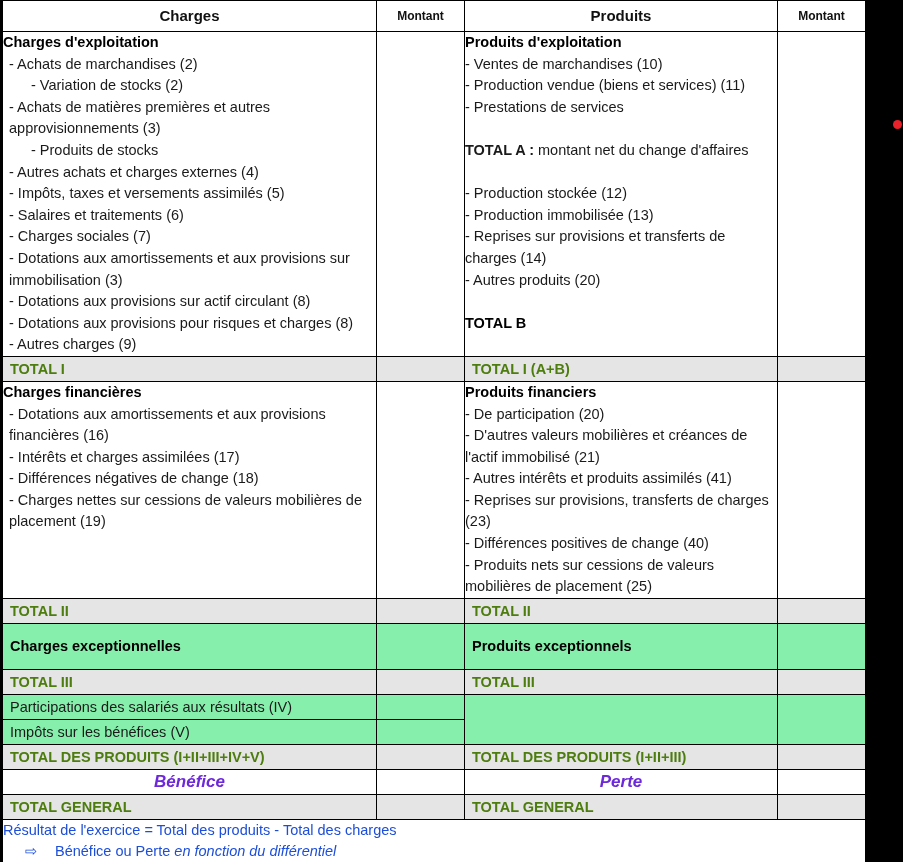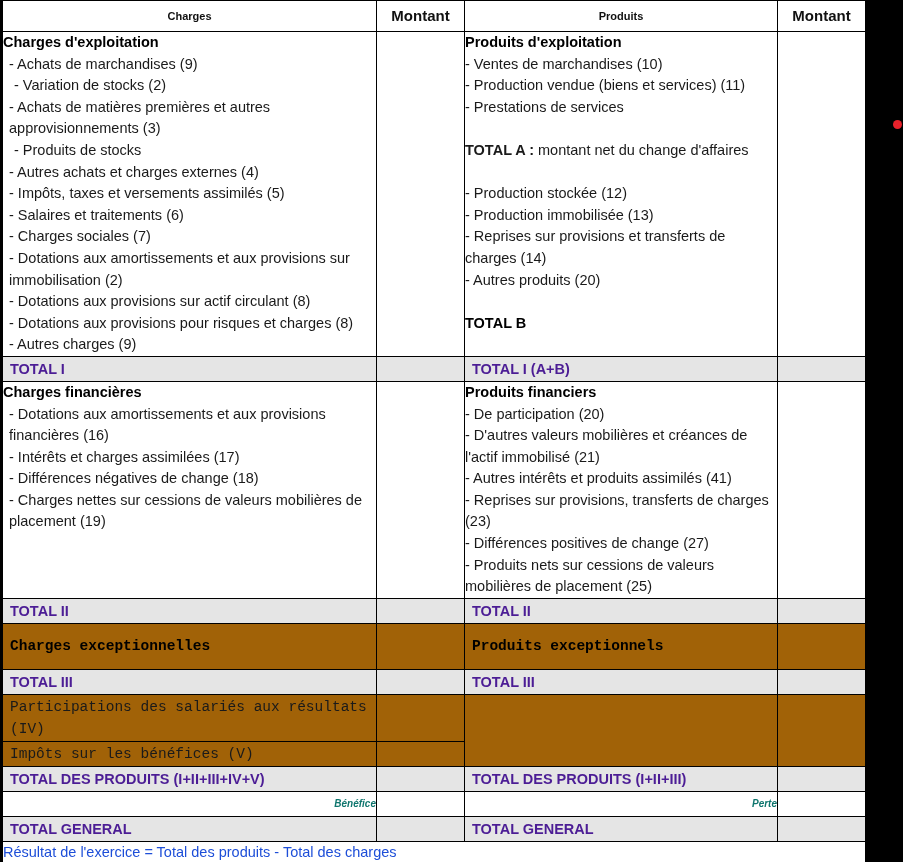--- a/index.html
+++ b/index.html
@@ -43,72 +43,71 @@
   col.c-charges  { width: 374px; }
   col.c-mont1    { width: 88px; }
   col.c-produits { width: 313px; }
   col.c-mont2    { width: 88px; }
 
   
   thead th {
     background: #F2F2F2;
     text-align: center;
     font-weight: bold;
-    font-size: 11px;
+    font-size: 15px;
     color: #111;
     height: 30px;
     line-height: 30px;
     padding: 0 2px;
     border-bottom: 2px solid #000;
   }
-  thead th.mont { font-size: 15px; }
+  thead th.mont { font-size: 12px; }
 
   
   td.panel {
     padding: 4px 6px 4px 7px;
     font-size: 14.5px;
     line-height: 21.6px;
     color: #1a1a1a;
   }
   td.panel .bold  { font-weight: bold; color: #000; }
   td.panel .ln    { display: block; }
   td.panel .blank { display: block; height: 21.6px; }
   td.panel .ind1  { padding-left: 6px; }
-  td.panel .ind2  { padding-left: 11px; }
+  td.panel .ind2  { padding-left: 28px; }
   td.empty { background: #ffffff; }
 
   
   tr.total td {
     background: #E5E5E5;
     font-weight: bold;
     font-size: 14.5px;
-    color: #4c1d95;
+    color: #4d7c0f;
     height: 24px;
     line-height: 24px;
     padding: 0 7px;
     vertical-align: middle;
     white-space: nowrap;
   }
   tr.plain td {
-    background: #a16207;
+    background: #86efac;
     font-size: 14.5px;
     color: #1a1a1a;
     padding: 1px 7px;
     vertical-align: middle;
-    font-family: Liberation Mono, monospace;
   }
   tr.plain td.tall { height: 46px; }
   tr.plain td.line { height: 24px; line-height: 22px; }
   tr.plain td.bold-lbl { font-weight: bold; color:#000; }
   td.resultlbl {
-    text-align: right;
+    text-align: center;
     font-weight: bold;
     font-style: italic;
-    font-size: 10px;
-    color: #0f766e;
+    font-size: 17px;
+    color: #6d28d9;
     height: 24px;
     line-height: 24px;
     padding: 0 7px;
     background: #ffffff;
   }
 
   
   td.footnote {
     background: #ffffff;
     font-size: 14.5px;
@@ -154,29 +153,29 @@
           <th>Produits</th>
           <th class="mont">Montant</th>
         </tr>
       </thead>
 
       <tbody>
 
         <tr>
           <td class="panel">
             <span class="ln bold">Charges d'exploitation</span>
-            <span class="ln ind1">- Achats de marchandises (9)</span>
+            <span class="ln ind1">- Achats de marchandises (2)</span>
             <span class="ln ind2">- Variation de stocks (2)</span>
             <span class="ln ind1">- Achats de matières premières et autres approvisionnements (3)</span>
             <span class="ln ind2">- Produits de stocks</span>
             <span class="ln ind1">- Autres achats et charges externes (4)</span>
             <span class="ln ind1">- Impôts, taxes et versements assimilés (5)</span>
             <span class="ln ind1">- Salaires et traitements (6)</span>
             <span class="ln ind1">- Charges sociales (7)</span>
-            <span class="ln ind1">- Dotations aux amortissements et aux provisions sur immobilisation (2)</span>
+            <span class="ln ind1">- Dotations aux amortissements et aux provisions sur immobilisation (3)</span>
             <span class="ln ind1">- Dotations aux provisions sur actif circulant (8)</span>
             <span class="ln ind1">- Dotations aux provisions pour risques et charges (8)</span>
             <span class="ln ind1">- Autres charges (9)</span>
           </td>
           <td class="empty"></td>
           <td class="panel">
             <span class="ln bold">Produits d'exploitation</span>
             <span class="ln">- Ventes de marchandises (10)</span>
             <span class="ln">- Production vendue (biens et services) (11)</span>
             <span class="ln">- Prestations de services</span>
@@ -208,21 +207,21 @@
             <span class="ln ind1">- Différences négatives de change (18)</span>
             <span class="ln ind1">- Charges nettes sur cessions de valeurs mobilières de placement (19)</span>
           </td>
           <td class="empty"></td>
           <td class="panel">
             <span class="ln bold">Produits financiers</span>
             <span class="ln">- De participation (20)</span>
             <span class="ln">- D'autres valeurs mobilières et créances de l'actif immobilisé (21)</span>
             <span class="ln">- Autres intérêts et produits assimilés (41)</span>
             <span class="ln">- Reprises sur provisions, transferts de charges (23)</span>
-            <span class="ln">- Différences positives de change (27)</span>
+            <span class="ln">- Différences positives de change (40)</span>
             <span class="ln">- Produits nets sur cessions de valeurs mobilières de placement (25)</span>
           </td>
           <td class="empty"></td>
         </tr>
 
         <tr class="total">
           <td>TOTAL II</td>
           <td></td>
           <td>TOTAL II</td>
           <td></td>

